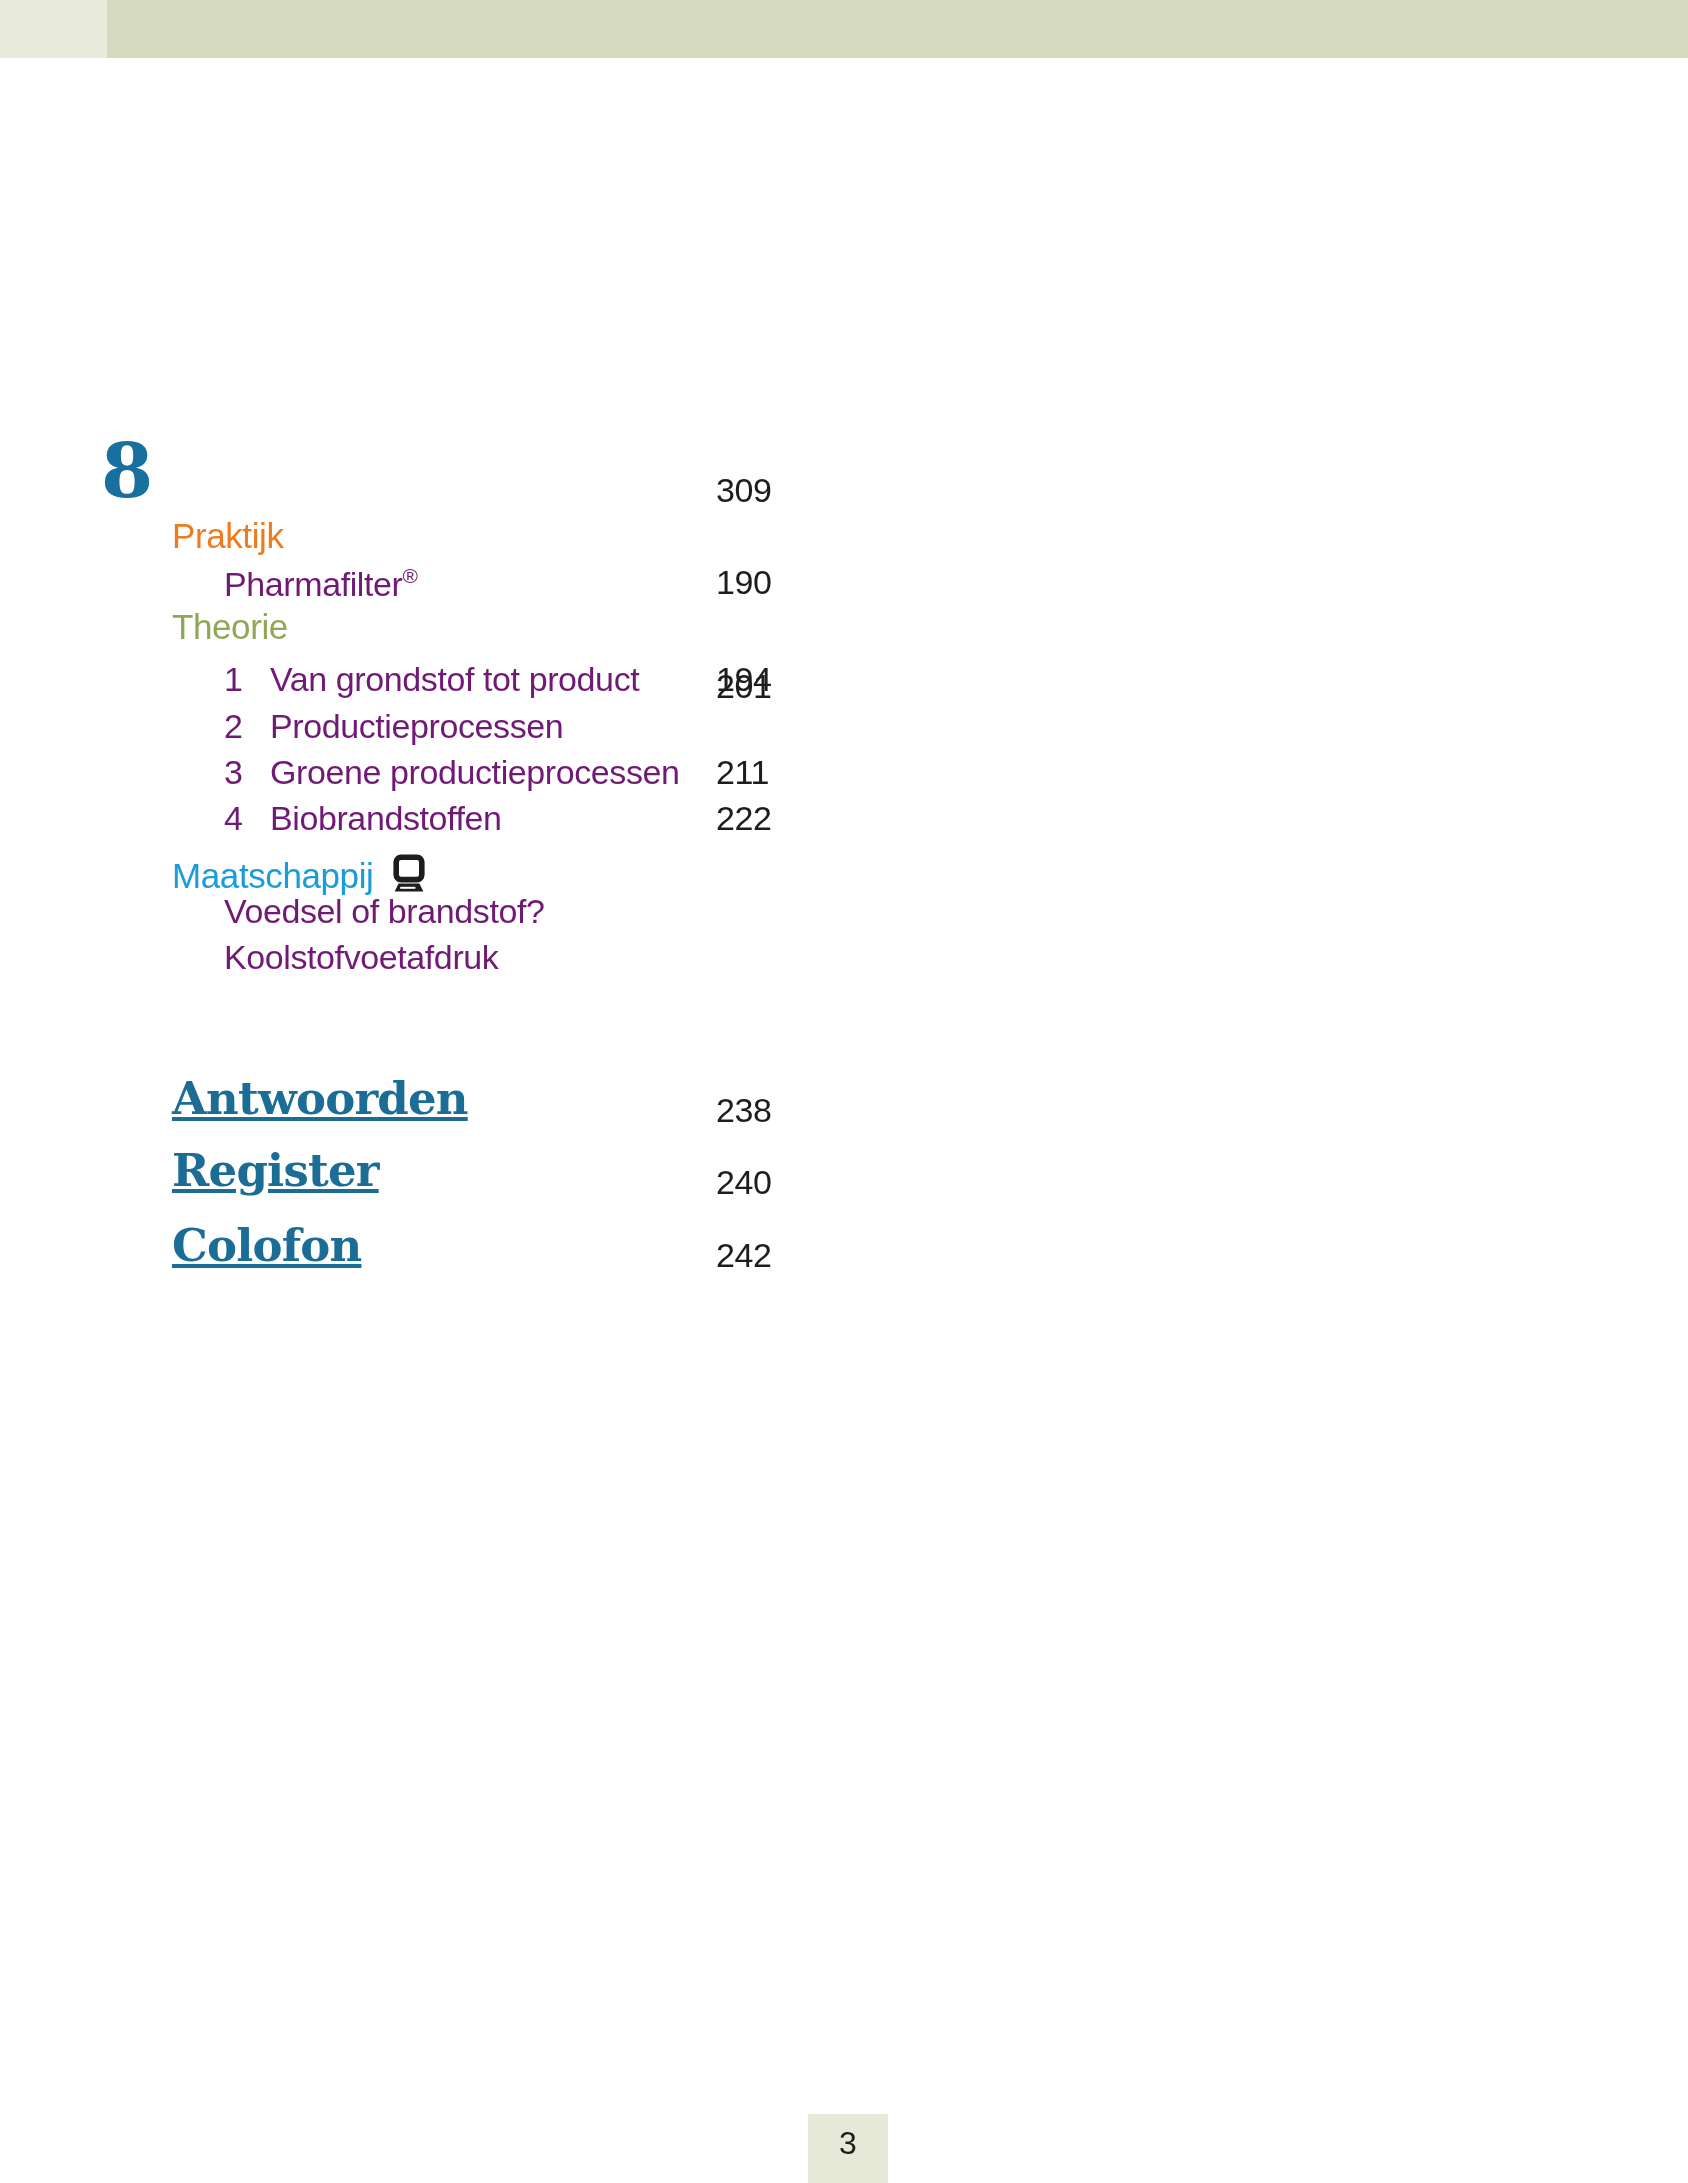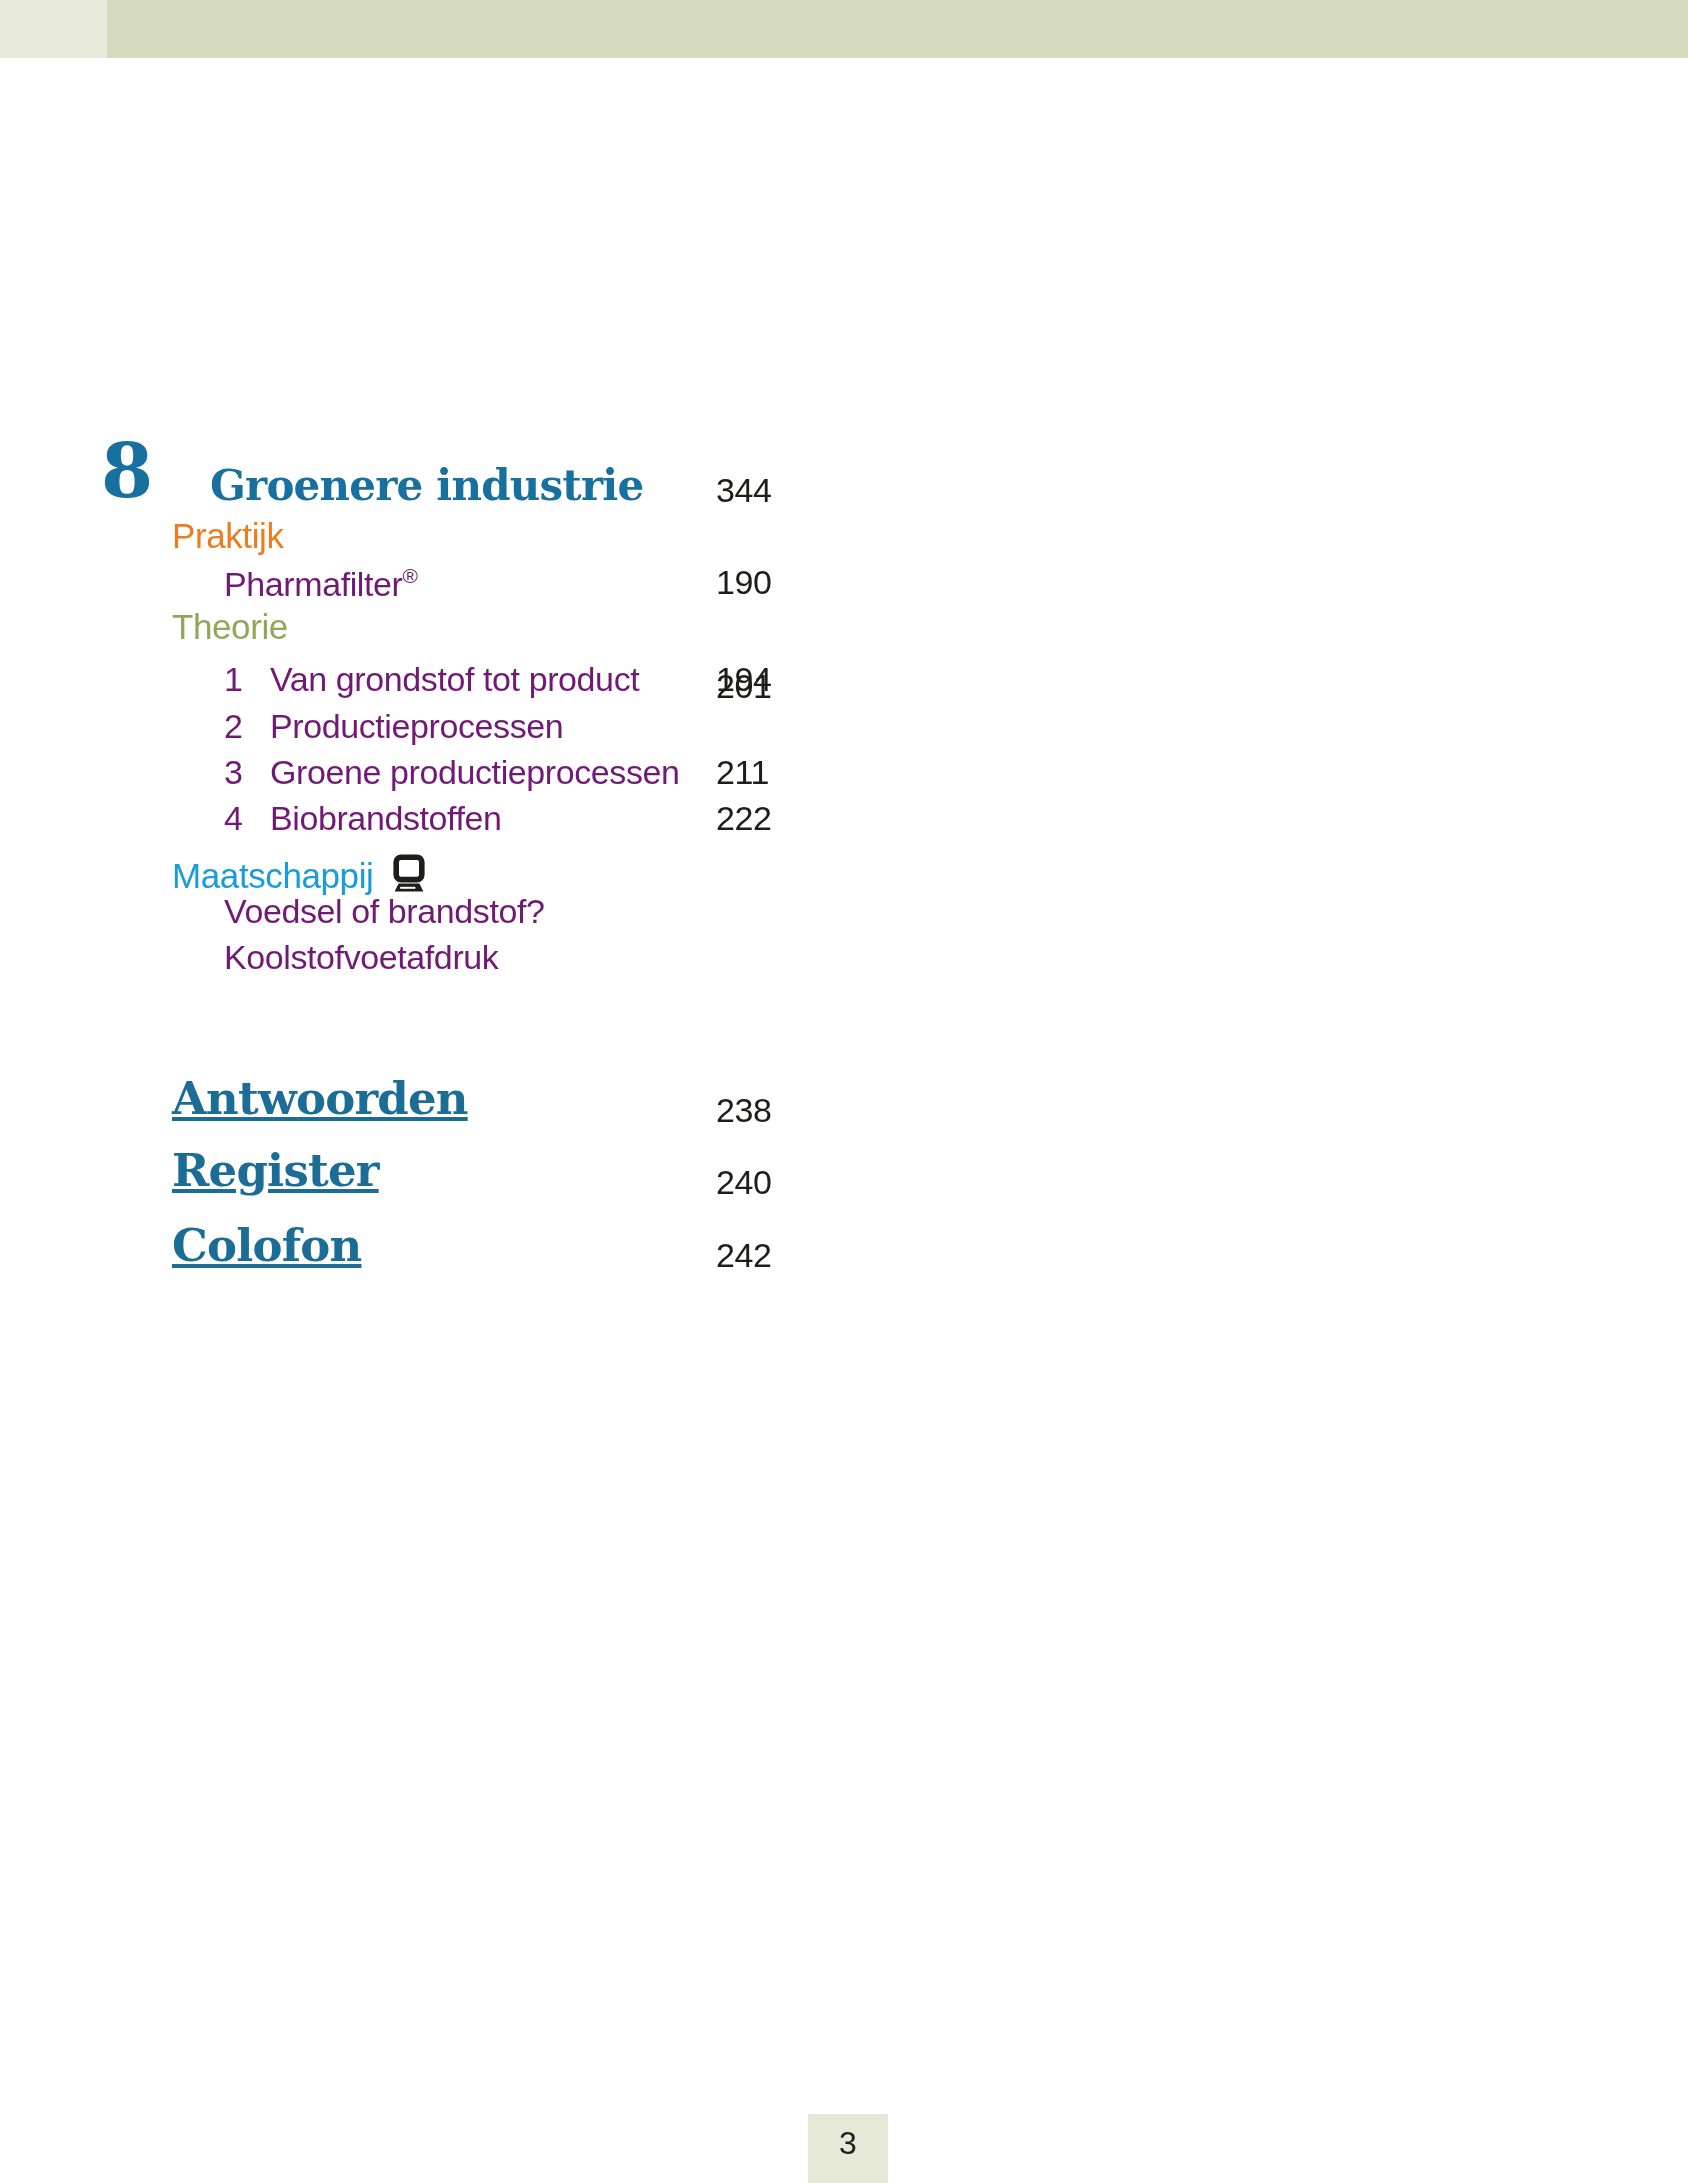--- a/index.html
+++ b/index.html
@@ -116,22 +116,21 @@
 </head>
 <body>
 
 <div class="page">
 
   <div class="topbar">
     <div class="topbar-corner"></div>
   </div>
 
   <div class="abs chapter-number">8</div>
-  <div class="abs chapter-title">Groenere industrie</div>
-  <div class="abs page-col" style="top:473px">344</div>
+  <div class="abs page-col" style="top:473px">309</div>
 
   <div class="abs section-heading sec-orange" style="top:518px">Praktijk</div>
 
   <div class="abs toc-row" style="top:565px"><span>Pharmafilter</span><span class="reg-mark">®</span></div>
   <div class="abs page-col" style="top:565px">190</div>
 
   <div class="abs section-heading sec-green" style="top:609px">Theorie</div>
 
   <div class="abs toc-row" style="top:662px"><span class="toc-num">1</span><span>Van grondstof tot product</span></div>
   <div class="abs page-col" style="top:662px">194</div>

